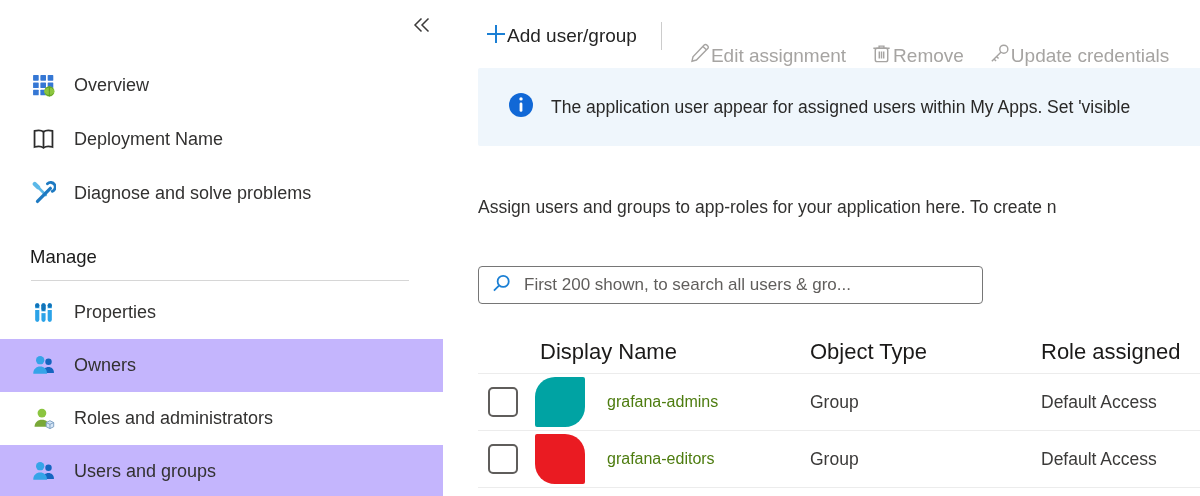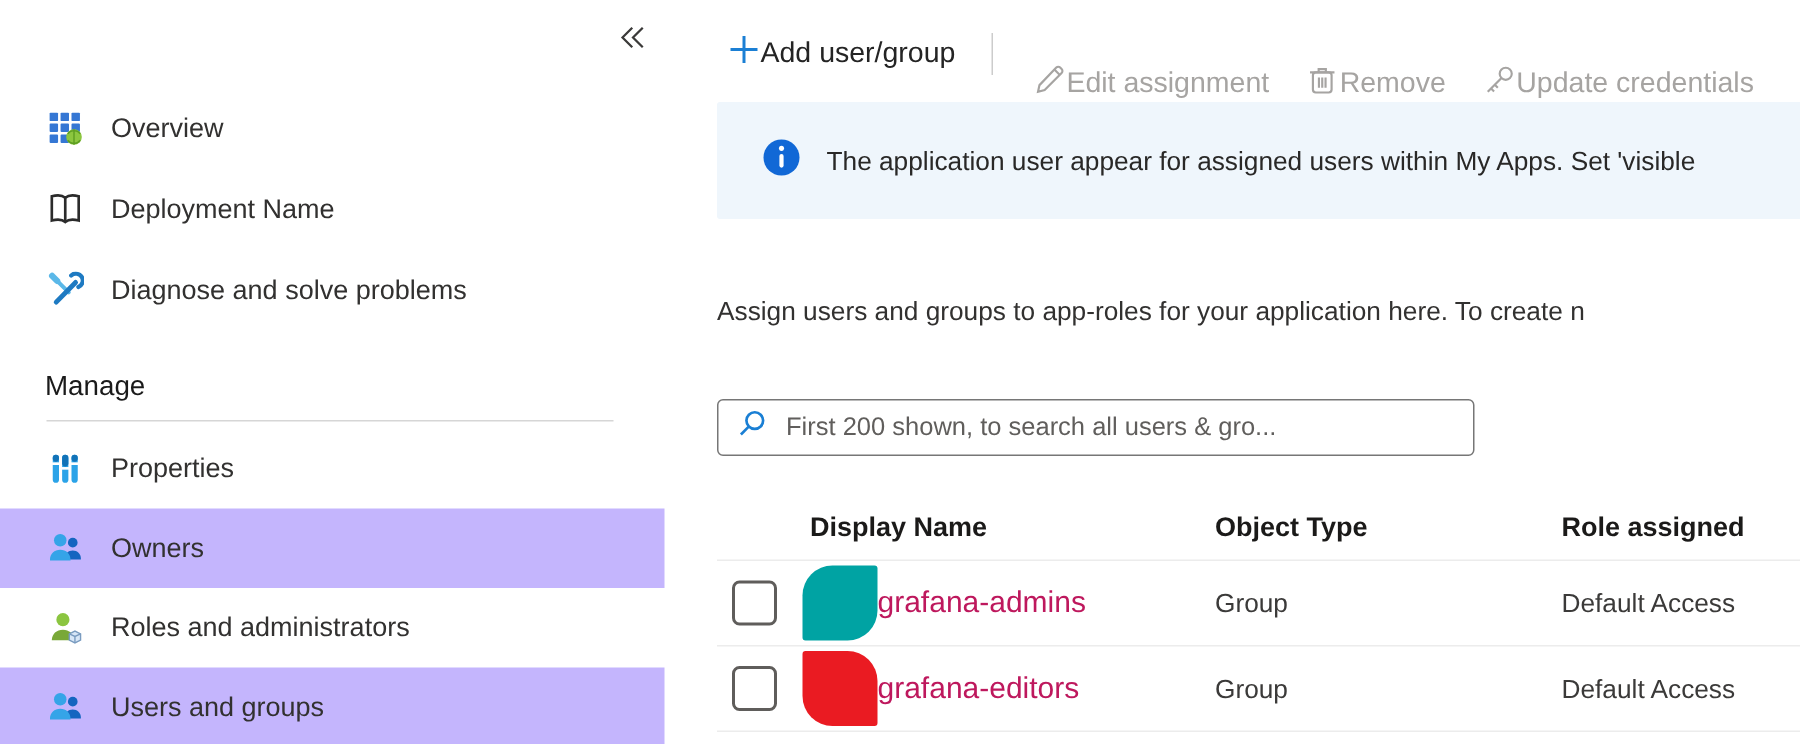--- a/index.html
+++ b/index.html
@@ -45,33 +45,33 @@
   .search-box { position:absolute; left:478px; top:266px; width:505px; height:38px;
     border:1px solid #767676; border-radius:4px; background:#fff;
     display:flex; align-items:center; padding:0 10px 0 12px; gap:12px; }
   .search-box input { border:none; outline:none; background:transparent; width:100%;
     font-family:"Liberation Sans", sans-serif; font-size:17px; color:#c2410c; }
   .search-box input::placeholder { color:#605e5c; opacity:1; }
 
   
   .assign-table { position:absolute; left:478px; top:330px; width:722px; }
   .thead { display:flex; align-items:center; height:44px; border-bottom:1px solid #ececec;
-    font-size:18px; font-weight:700; color:#1b1a19; }
+    font-size:22px; font-weight:400; color:#1b1a19; }
   .col1 { width:332px; padding-left:62px; }
   .col2 { width:231px; }
   .col3 { flex:1; }
   .trow { display:flex; align-items:center; height:57px; border-bottom:1px solid #ececec;
     font-size:17.5px; color:#3b3a39; }
   .trow .col1 { display:flex; align-items:center; padding-left:0; }
   .checkbox { width:30px; height:30px; margin-left:10px; border:2px solid #5f5d5b;
     border-radius:5px; background:#fff; cursor:pointer; flex:0 0 30px; }
   .avatar { width:50px; height:50px; margin-left:17px; flex:0 0 50px; }
   .avatar.shape-a { border-radius:20px 2px 20px 2px; }
   .avatar.shape-b { border-radius:2px 20px 2px 20px; }
-  .name-link { margin-left:0; font-size:20px; color:#be185d; cursor:pointer; }
+  .name-link { margin-left:22px; font-size:16px; color:#4d7c0f; cursor:pointer; }
 </style>
 </head>
 <body>
 
 <div class="sidebar">
 
   <div class="collapse-btn">
     <span>
       <svg width="24" height="24" viewBox="0 0 24 24" fill="none" stroke="#3b3a39" stroke-width="1.5">
         <path d="M12.5 5.5 L6 12 l6.5 6.5"></path>

